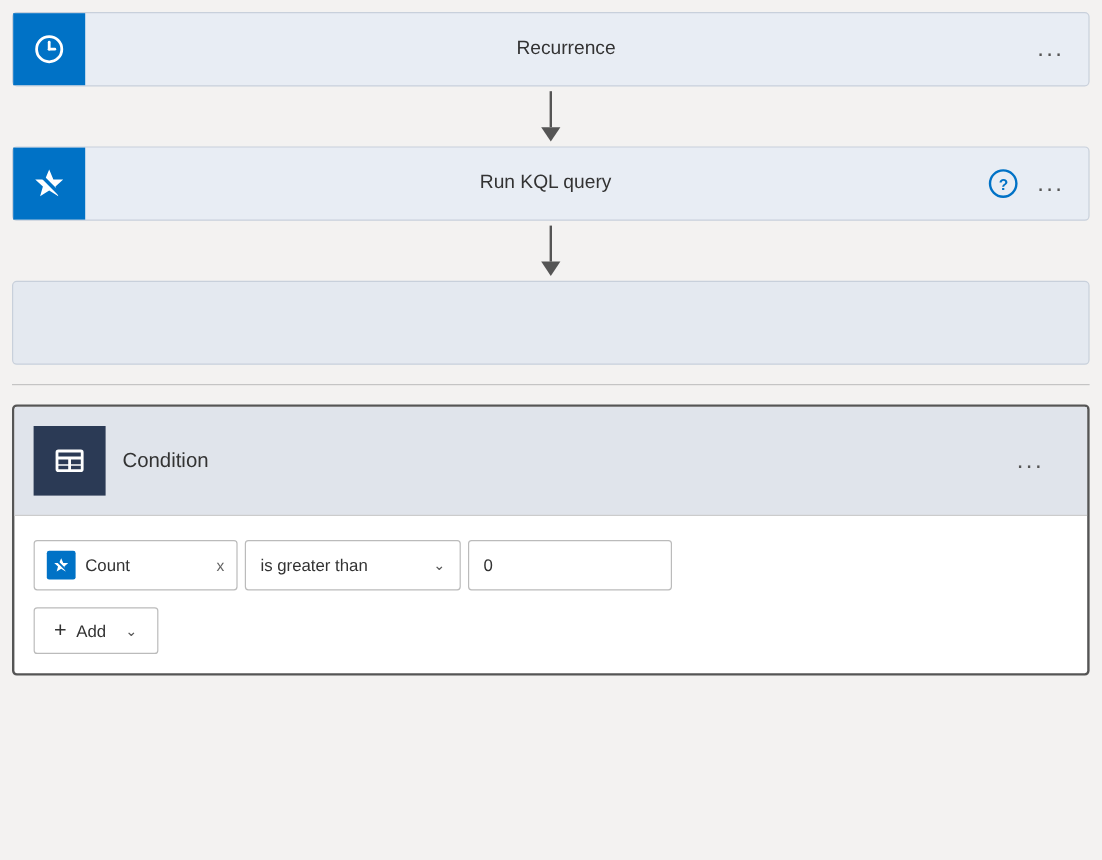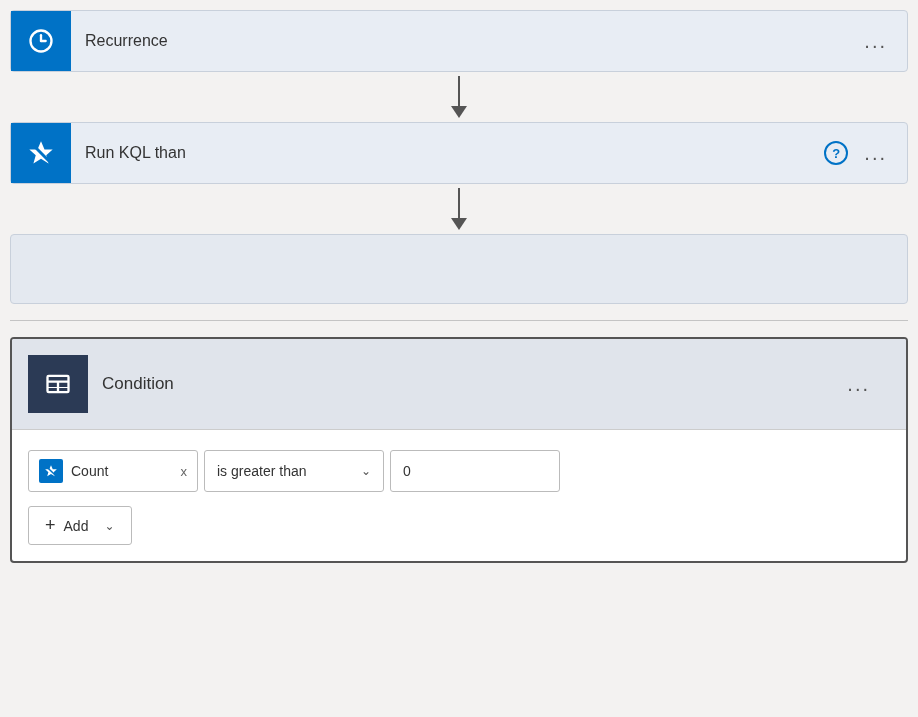--- a/index.html
+++ b/index.html
@@ -49,20 +49,21 @@
     .step-icon.dark-bg {
       background: #2b3a55;
     }
 
     .step-title {
       flex: 1;
       font-size: 16px;
       color: #333;
       padding-left: 14px;
       font-weight: 400;
+      text-align: center;
     }
 
     .step-actions {
       display: flex;
       align-items: center;
       gap: 10px;
       padding-right: 14px;
     }
 
     .help-icon {
@@ -289,21 +290,21 @@
   </div>
 
   <div class="step-card">
     <div class="step-icon blue-bg">
 
       <svg width="28" height="28" viewBox="0 0 24 24" fill="white" xmlns="http://www.w3.org/2000/svg">
         <polygon points="12,2 15,9 22,9 16.5,14 18.5,21 12,17 5.5,21 7.5,14 2,9 9,9" fill="white"></polygon>
         <line x1="5" y1="5" x2="19" y2="19" stroke="#0072c6" stroke-width="2.5" stroke-linecap="round"></line>
       </svg>
     </div>
-    <span class="step-title">Run KQL than</span>
+    <span class="step-title">Run KQL query</span>
     <div class="step-actions">
       <div class="help-icon">?</div>
       <button class="dots-btn">...</button>
     </div>
   </div>
 
   <div class="arrow-connector">
     <div class="arrow-line"></div>
     <div class="arrow-head"></div>
   </div>

